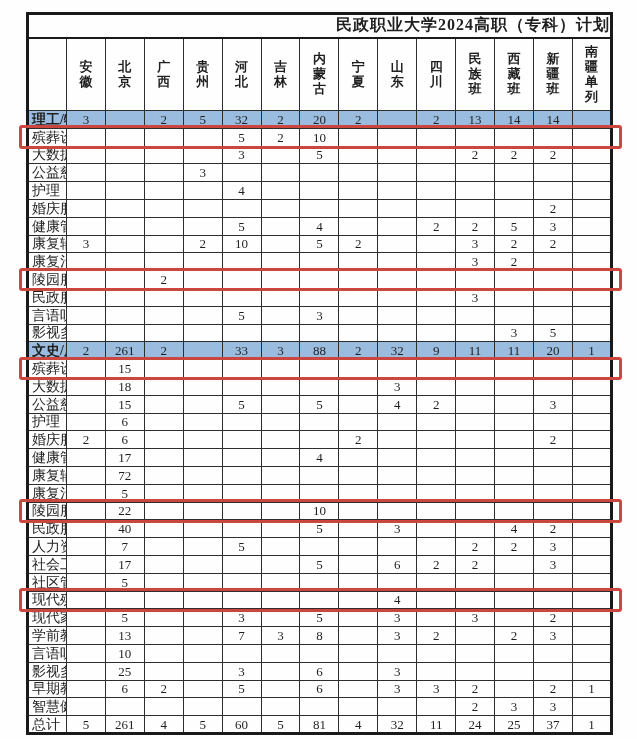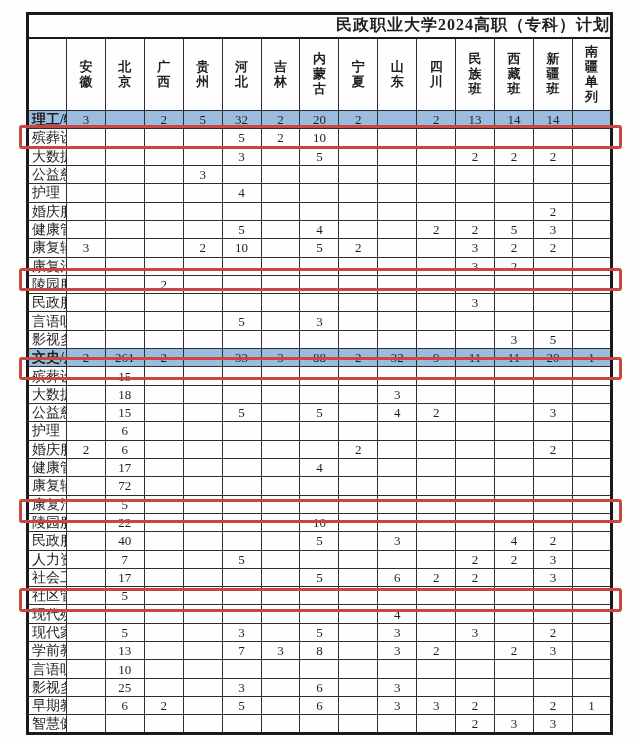--- a/index.html
+++ b/index.html
@@ -646,20 +646,37 @@
           <td class="num"></td>
           <td class="num"></td>
           <td class="num"></td>
           <td class="num"></td>
           <td class="num"></td>
           <td class="num">2</td>
           <td class="num">3</td>
           <td class="num">3</td>
           <td class="num"></td>
         </tr>
+        <tr class="total">
+          <td class="label">总计</td>
+          <td class="num">5</td>
+          <td class="num">261</td>
+          <td class="num">4</td>
+          <td class="num">5</td>
+          <td class="num">60</td>
+          <td class="num">5</td>
+          <td class="num">81</td>
+          <td class="num">4</td>
+          <td class="num">32</td>
+          <td class="num">11</td>
+          <td class="num">24</td>
+          <td class="num">25</td>
+          <td class="num">37</td>
+          <td class="num">1</td>
+        </tr>
       </tbody>
   </table>
 <div class="red-box" style="top: 125.297px; height: 23.7969px;"></div>
     <div class="red-box" style="top: 267.672px; height: 23.7969px;"></div>
     <div class="red-box" style="top: 356.656px; height: 23.7969px;"></div>
     <div class="red-box" style="top: 499.031px; height: 23.7969px;"></div>
     <div class="red-box" style="top: 588.016px; height: 23.7969px;"></div>
   </div>
 
 </body></html>

